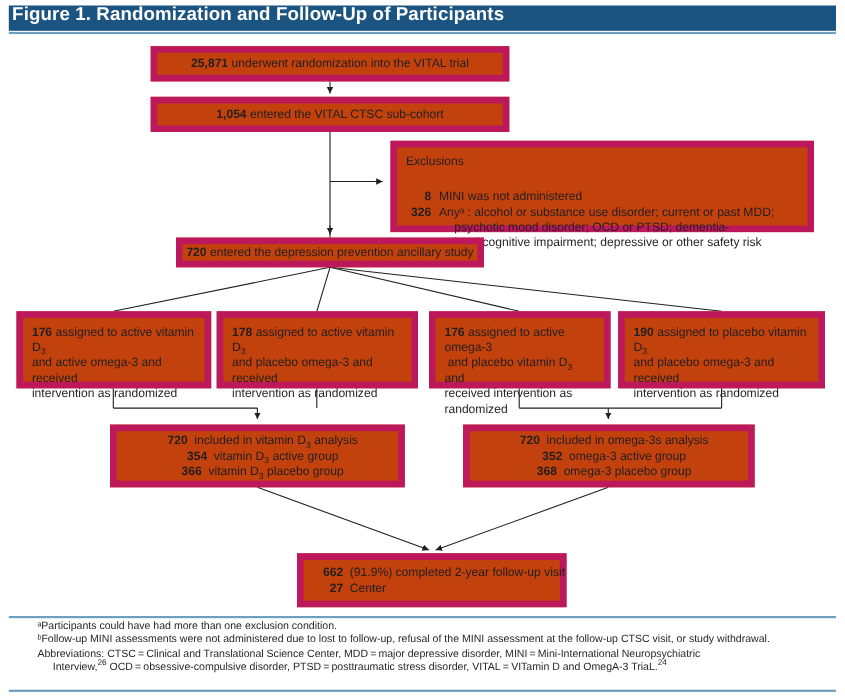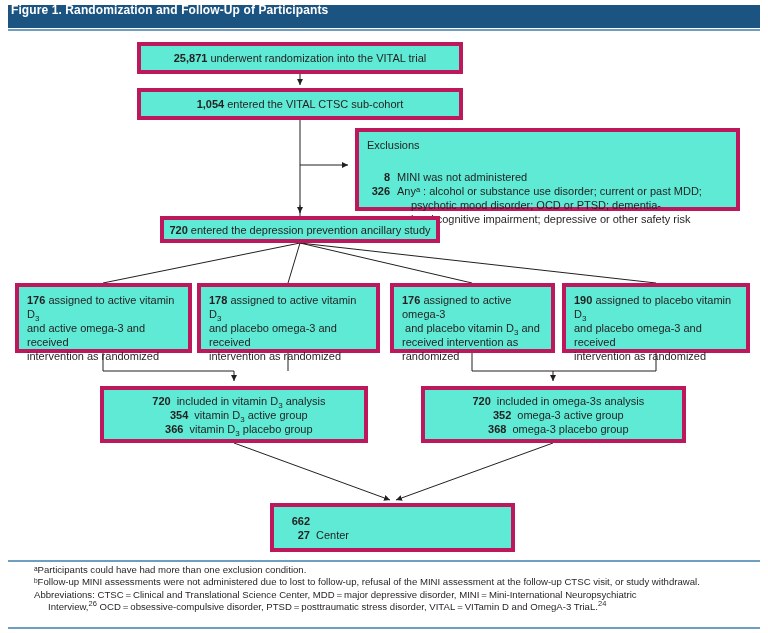--- a/index.html
+++ b/index.html
@@ -26,21 +26,21 @@
     top: 5px;
     width: 752px;
     height: 23px;
     background: #1b5480;
     box-sizing: border-box;
   }
   .title-text {
     position: absolute;
     left: 11px;
     top: 3px;
-    font-size: 12px;
+    font-size: 17px;
     font-weight: bold;
     color: #ffffff;
     letter-spacing: 0.1px;
     white-space: nowrap;
   }
   .title-rule {
     position: absolute;
     left: 8px;
     top: 29px;
     width: 752px;
@@ -55,22 +55,22 @@
     top: 0;
     width: 768px;
     height: 633px;
     pointer-events: none;
   }
 
   
   .fbox {
     position: absolute;
     box-sizing: border-box;
-    border: 4px solid #be185d;
-    background: #5eead4;
+    border: 6px solid #be185d;
+    background: #c2410c;
     font-size: 11px;
     line-height: 14px;
     color: #231f20;
   }
   .fbox.center {
     display: flex;
     align-items: center;
     justify-content: center;
     text-align: center;
   }
@@ -300,20 +300,21 @@
         <span class="sn">368</span>
         <span>omega-3 placebo group</span>
       </div>
     </div>
   </div>
 
   <div class="fbox" style="left:270px; top:503px; width:245px; height:49px;">
     <div class="stack" style="padding-left:8px;">
       <div class="srow">
         <span class="sn">662</span>
+        <span>(91.9%) completed 2-year follow-up visit</span>
       </div>
       <div class="srow">
         <span class="sn">27</span>
         <span>Center</span>
       </div>
     </div>
   </div>
 
   <div class="foot-rule-top"></div>
   <div class="footnotes">

